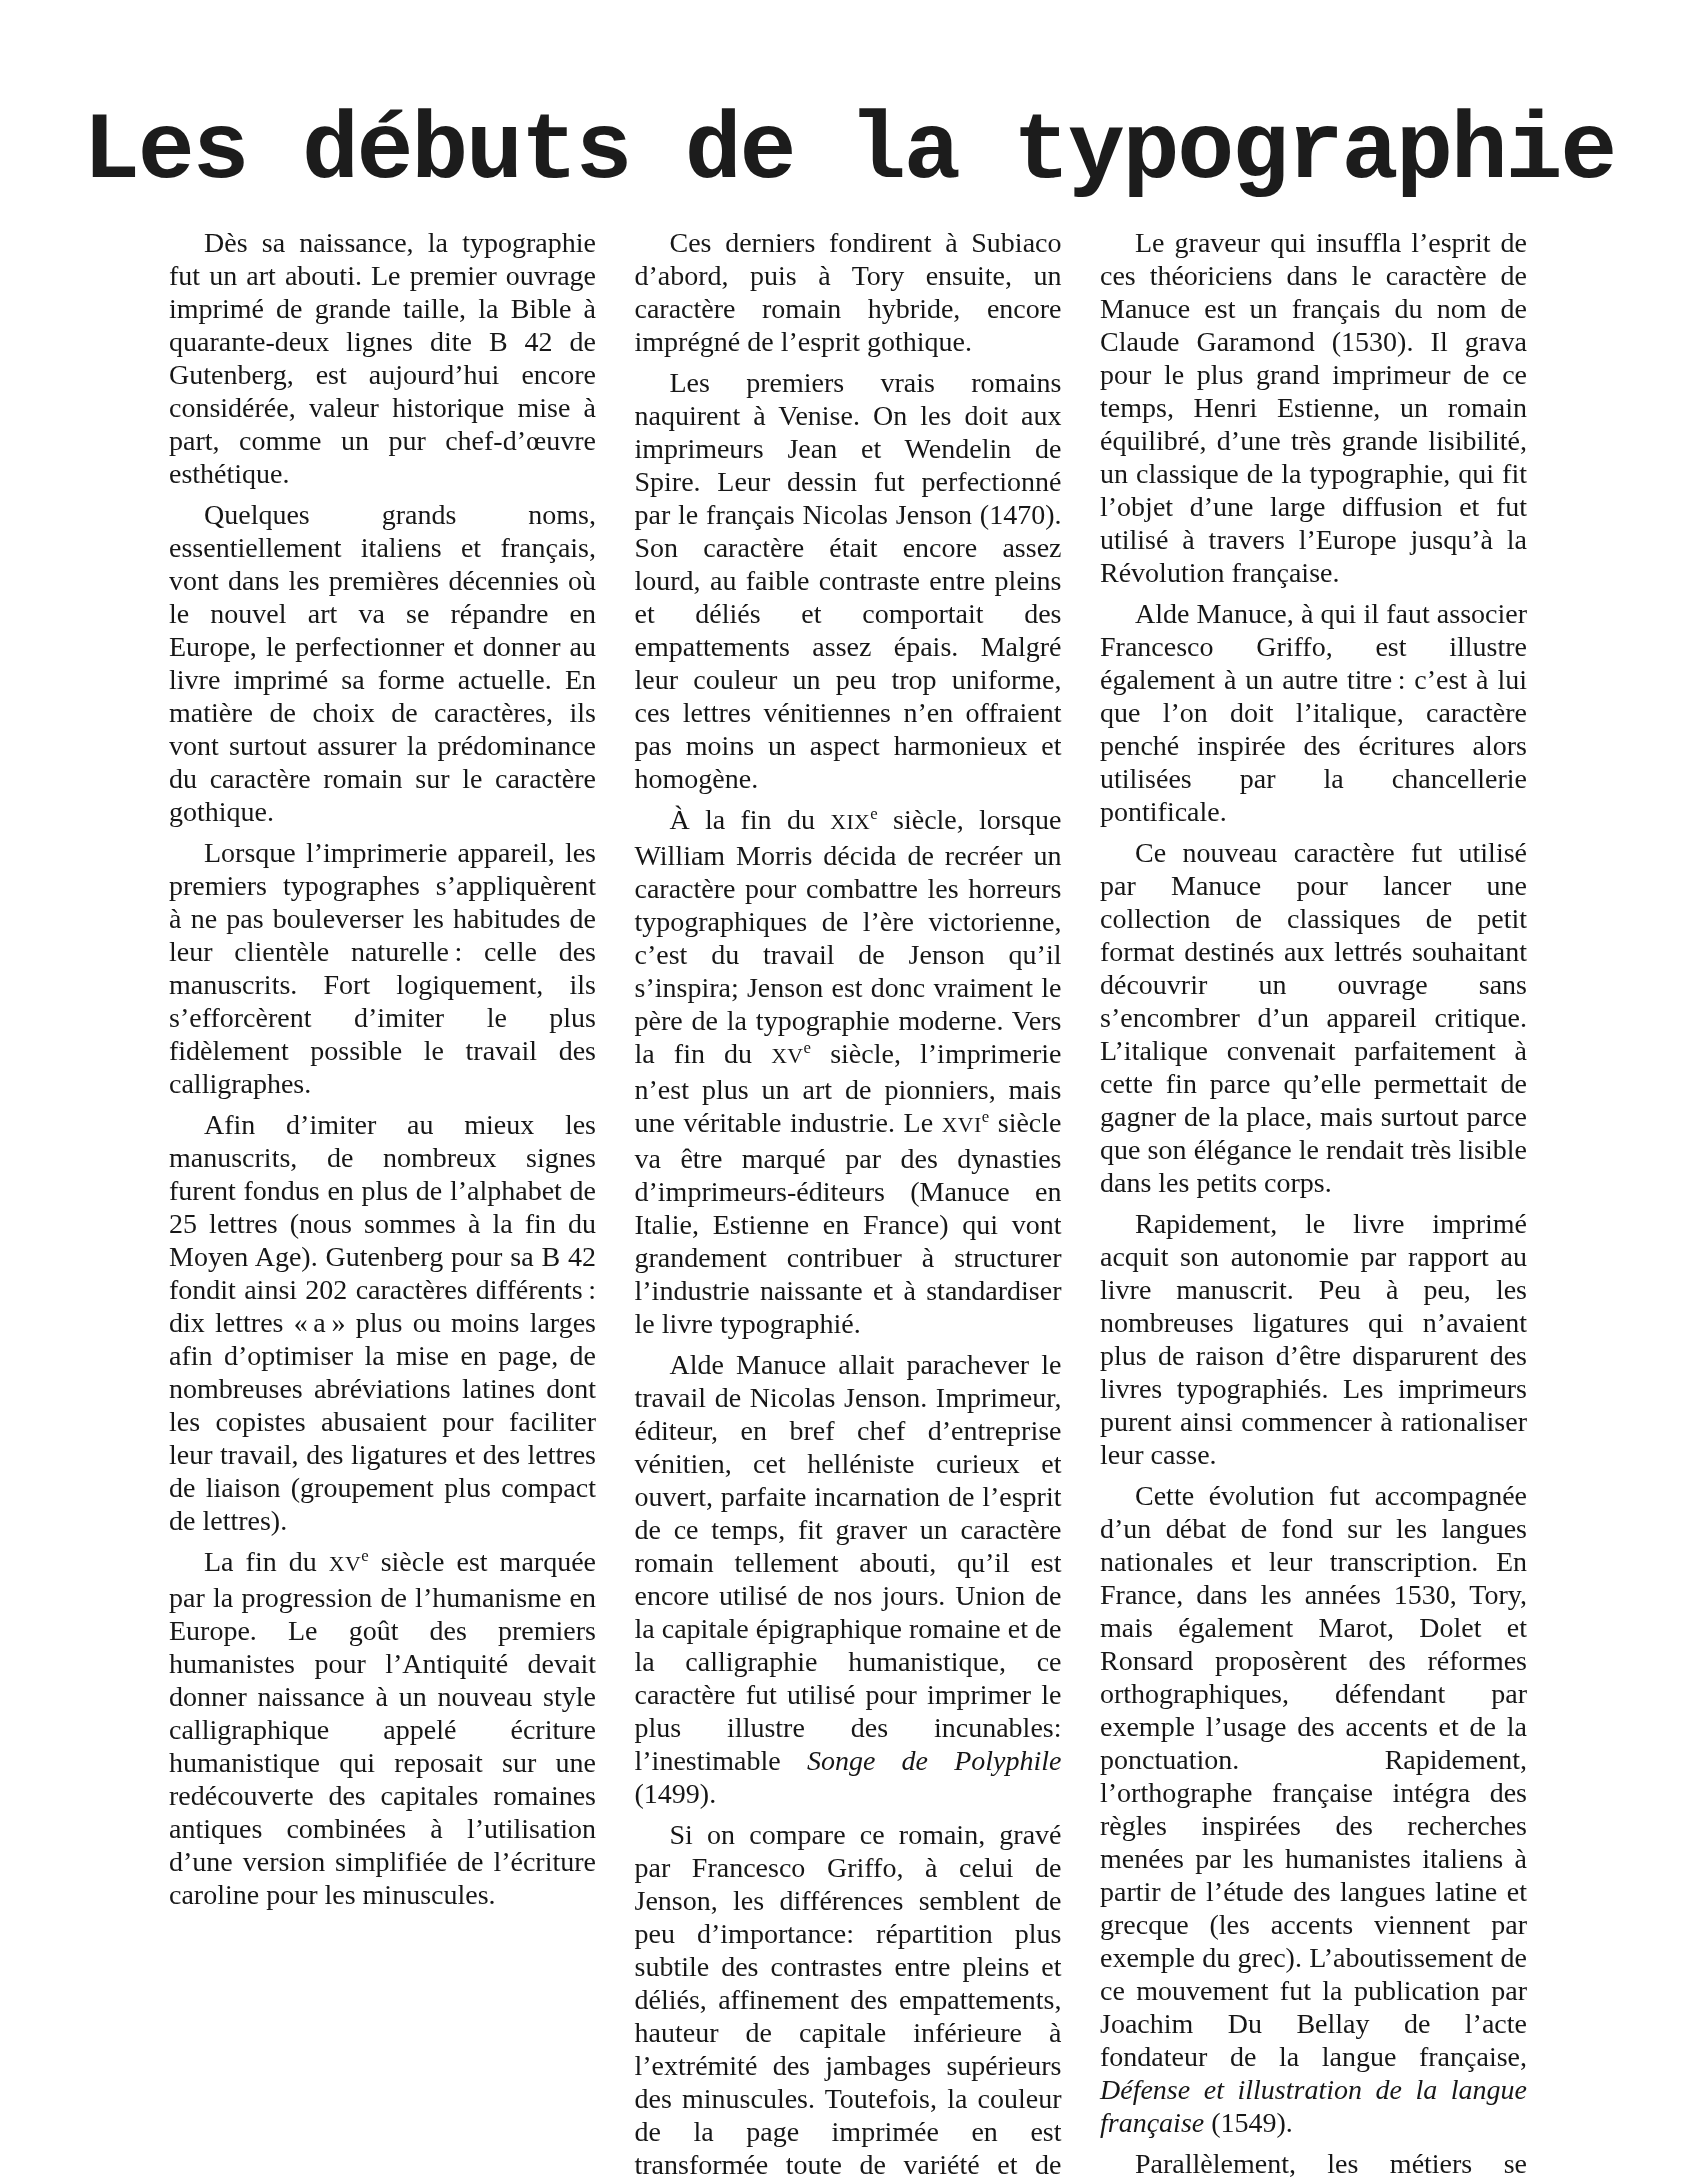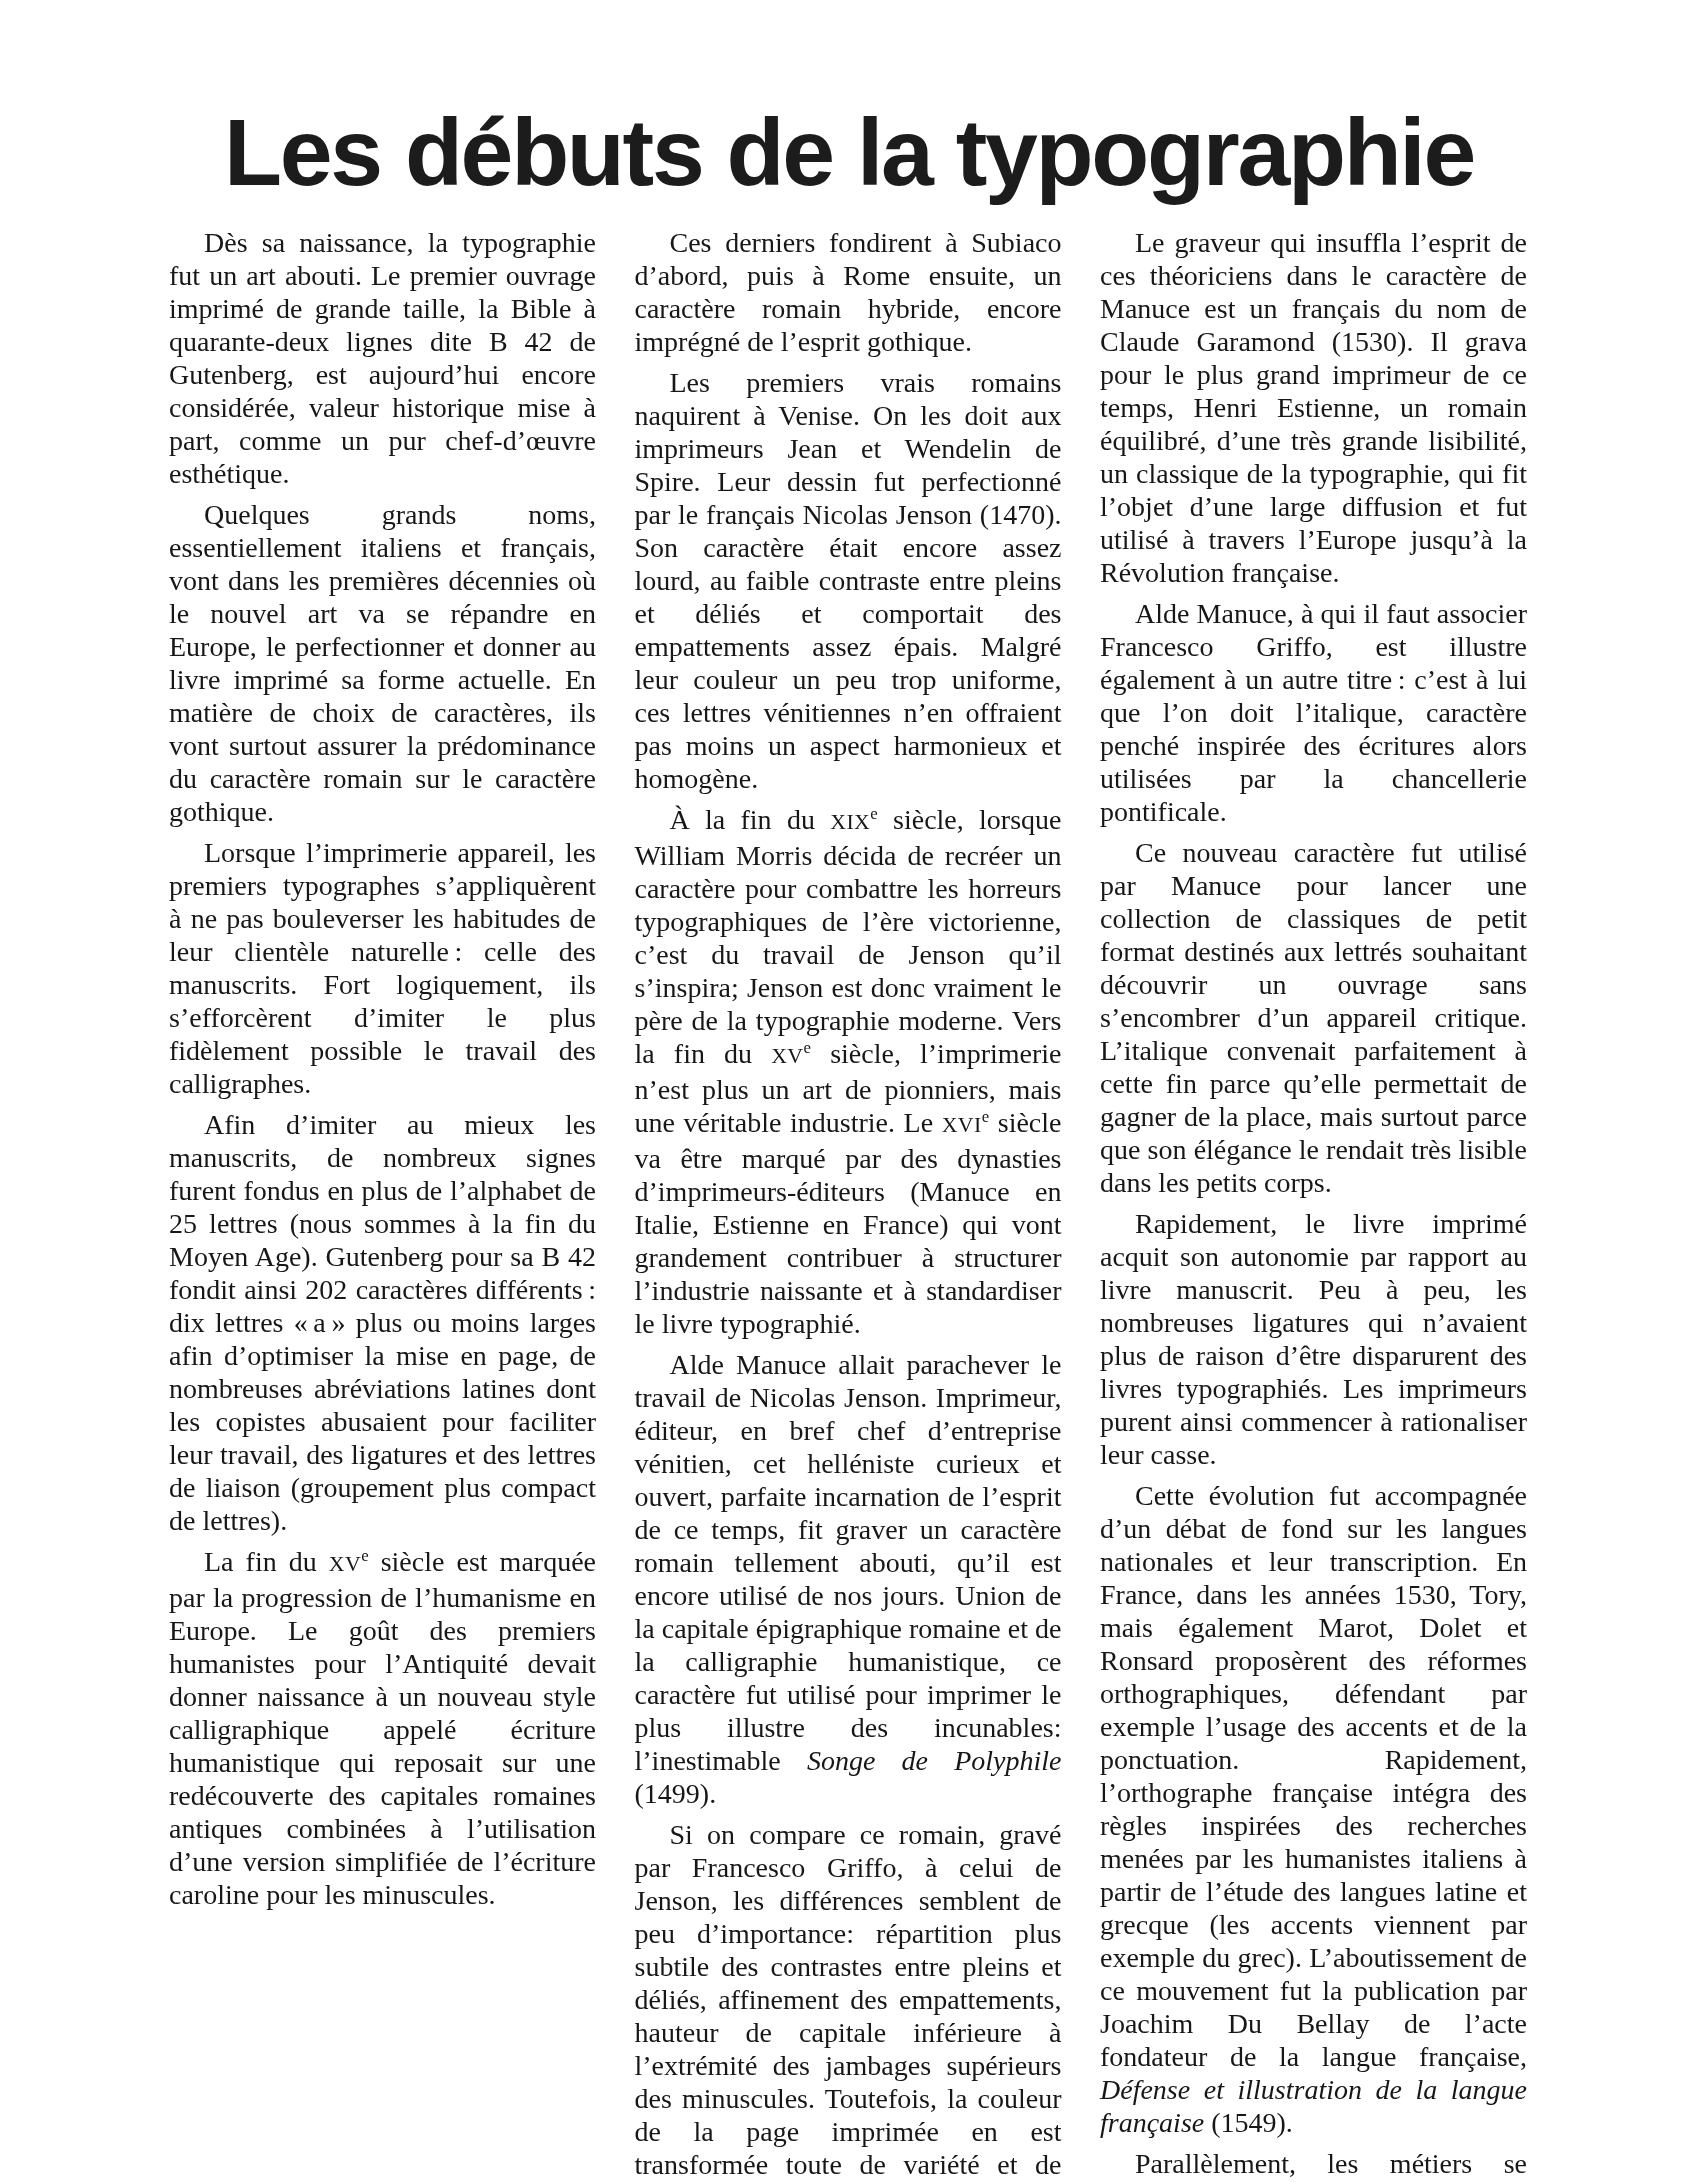--- a/index.html
+++ b/index.html
@@ -11,21 +11,21 @@
     width: 1698px;
     height: 2183px;
     position: relative;
     color: #171717;
     font-family: "Liberation Serif", serif;
     overflow: hidden;
   }
   .page-title {
     margin: 103px 0 0 0;
     text-align: center;
-    font-family: Liberation Sans, sans-serif;
+    font-family: Liberation Mono, monospace;
     font-weight: bold;
     font-size: 95px;
     line-height: 1.05;
     letter-spacing: -2.3px;
     color: #1c1c1c;
     white-space: nowrap;
   }
   .columns {
     display: flex;
     gap: 22.5px;
@@ -64,21 +64,21 @@
 
 <div class="columns">
   <div class="col">
       <p>Dès sa naissance, la typographie fut un art abouti. Le premier ouvrage imprimé de grande taille, la Bible à quarante-deux lignes dite B 42 de Gutenberg, est aujourd’hui encore considérée, valeur historique mise à part, comme un pur chef-d’œuvre esthétique.</p>
       <p>Quelques grands noms, essentiellement italiens et français, vont dans les premières décennies où le nouvel art va se répandre en Europe, le perfectionner et donner au livre imprimé sa forme actuelle. En matière de choix de caractères, ils vont surtout assurer la prédominance du caractère romain sur le caractère gothique.</p>
       <p>Lorsque l’imprimerie appareil, les premiers typographes s’appliquèrent à ne pas bouleverser les habitudes de leur clientèle naturelle : celle des manuscrits. Fort logiquement, ils s’efforcèrent d’imiter le plus fidèlement possible le travail des calligraphes.</p>
       <p>Afin d’imiter au mieux les manuscrits, de nombreux signes furent fondus en plus de l’alphabet de 25 lettres (nous sommes à la fin du Moyen Age). Gutenberg pour sa B 42 fondit ainsi 202 caractères différents : dix lettres « a » plus ou moins larges afin d’optimiser la mise en page, de nombreuses abréviations latines dont les copistes abusaient pour faciliter leur travail, des ligatures et des lettres de liaison (groupement plus compact de lettres).</p>
       <p>La fin du <span class="sc">xv</span><sup>e</sup> siècle est marquée par la progression de l’humanisme en Europe. Le goût des premiers humanistes pour l’Antiquité devait donner naissance à un nouveau style calligraphique appelé écriture humanistique qui reposait sur une redécouverte des capitales romaines antiques combinées à l’utilisation d’une version simplifiée de l’écriture caroline pour les minuscules.</p>
     </div>
   <div class="col">
-      <p>Ces derniers fondirent à Subiaco d’abord, puis à Rome ensuite, un caractère romain hybride, encore imprégné de l’esprit gothique.</p>
+      <p>Ces derniers fondirent à Subiaco d’abord, puis à Tory ensuite, un caractère romain hybride, encore imprégné de l’esprit gothique.</p>
       <p>Les premiers vrais romains naquirent à Venise. On les doit aux imprimeurs Jean et Wendelin de Spire. Leur dessin fut perfectionné par le français Nicolas Jenson (1470). Son caractère était encore assez lourd, au faible contraste entre pleins et déliés et comportait des empattements assez épais. Malgré leur couleur un peu trop uniforme, ces lettres vénitiennes n’en offraient pas moins un aspect harmonieux et homogène.</p>
       <p>À la fin du <span class="sc">xix</span><sup>e</sup> siècle, lorsque William Morris décida de recréer un caractère pour combattre les horreurs typographiques de l’ère victorienne, c’est du travail de Jenson qu’il s’inspira; Jenson est donc vraiment le père de la typographie moderne. Vers la fin du <span class="sc">xv</span><sup>e</sup> siècle, l’imprimerie n’est plus un art de pionniers, mais une véritable industrie. Le <span class="sc">xvi</span><sup>e</sup> siècle va être marqué par des dynasties d’imprimeurs-éditeurs (Manuce en Italie, Estienne en France) qui vont grandement contribuer à structurer l’industrie naissante et à standardiser le livre typographié.</p>
       <p>Alde Manuce allait parachever le travail de Nicolas Jenson. Imprimeur, éditeur, en bref chef d’entreprise vénitien, cet helléniste curieux et ouvert, parfaite incarnation de l’esprit de ce temps, fit graver un caractère romain tellement abouti, qu’il est encore utilisé de nos jours. Union de la capitale épigraphique romaine et de la calligraphie humanistique, ce caractère fut utilisé pour imprimer le plus illustre des incunables: l’inestimable <span class="it">Songe de Polyphile</span> (1499).</p>
       <p>Si on compare ce romain, gravé par Francesco Griffo, à celui de Jenson, les différences semblent de peu d’importance: répartition plus subtile des contrastes entre pleins et déliés, affinement des empattements, hauteur de capitale inférieure à l’extrémité des jambages supérieurs des minuscules. Toutefois, la couleur de la page imprimée en est transformée toute de variété et de luminosité.</p>
       <p>Pendant ce temps, en Europe, étaient publiés les premiers ouvrages sur la lettre. Tous ces travaux, qu’ils soient de l’Italien Luca Paccioli, de l’Allemand Albrecht Dürer ou du Français Geoffroy Tory, reposaient sur le recours à la géométrie.</p>
     </div>
   <div class="col">
   <p>Le graveur qui insuffla l’esprit de ces théoriciens dans le caractère de Manuce est un français du nom de Claude Garamond (1530). Il grava pour le plus grand imprimeur de ce temps, Henri Estienne, un romain équilibré, d’une très grande lisibilité, un classique de la typographie, qui fit l’objet d’une large diffusion et fut utilisé à travers l’Europe jusqu’à la Révolution française.</p>
       <p>Alde Manuce, à qui il faut associer Francesco Griffo, est illustre également à un autre titre : c’est à lui que l’on doit l’italique, caractère penché inspirée des écritures alors utilisées par la chancellerie pontificale.</p>
       <p>Ce nouveau caractère fut utilisé par Manuce pour lancer une collection de classiques de petit format destinés aux lettrés souhaitant découvrir un ouvrage sans s’encombrer d’un appareil critique. L’italique convenait parfaitement à cette fin parce qu’elle permettait de gagner de la place, mais surtout parce que son élégance le rendait très lisible dans les petits corps.</p>

